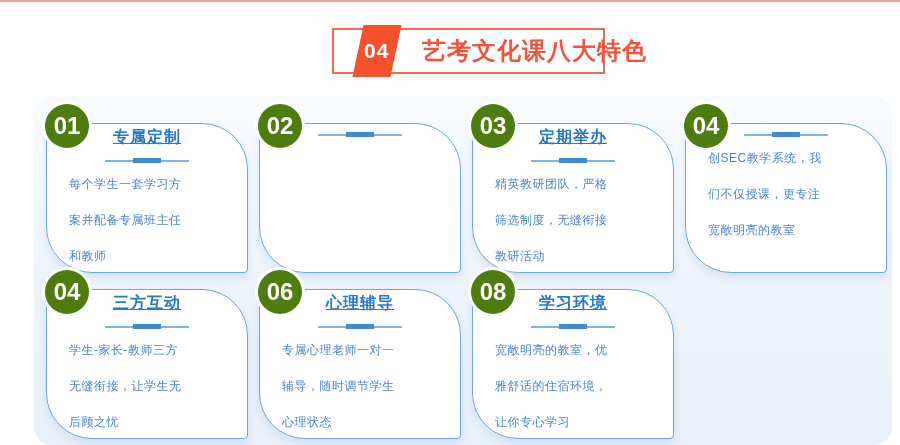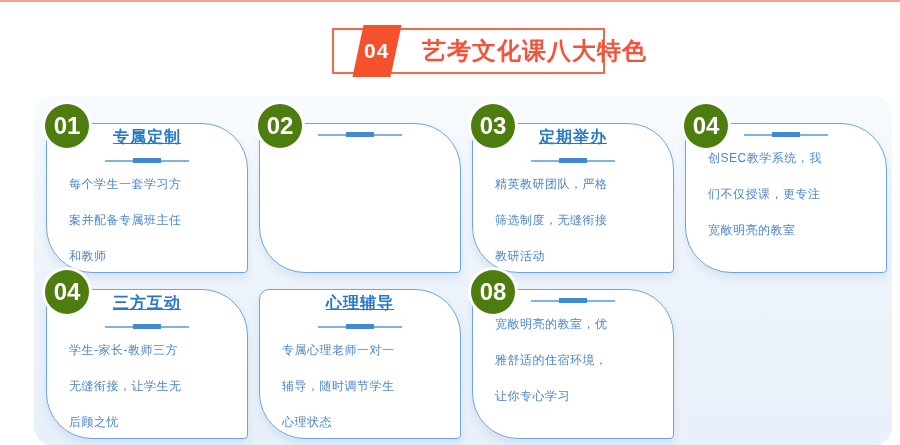--- a/index.html
+++ b/index.html
@@ -180,35 +180,39 @@
         <div class="divider">
             <span class="thin"></span>
             <span class="thick"></span>
           </div>
         <div class="card-body">学生-家长-教师三方
 无缝衔接，让学生无
 后顾之忧</div>
       </div>
 
       <div class="card">
+        <div class="circle">
+            <span>06</span>
+          </div>
         <div class="card-title">心理辅导</div>
         <div class="divider">
             <span class="thin"></span>
             <span class="thick"></span>
           </div>
         <div class="card-body">专属心理老师一对一
 辅导，随时调节学生
 心理状态</div>
       </div>
 
 
       <div class="card">
         <div class="circle">
             <span>08</span>
           </div>
+        <div class="card-title">学习环境</div>
         <div class="divider">
             <span class="thin"></span>
             <span class="thick"></span>
           </div>
         <div class="card-body">宽敞明亮的教室，优
 雅舒适的住宿环境，
 让你专心学习</div>
       </div>
 
     </div>

